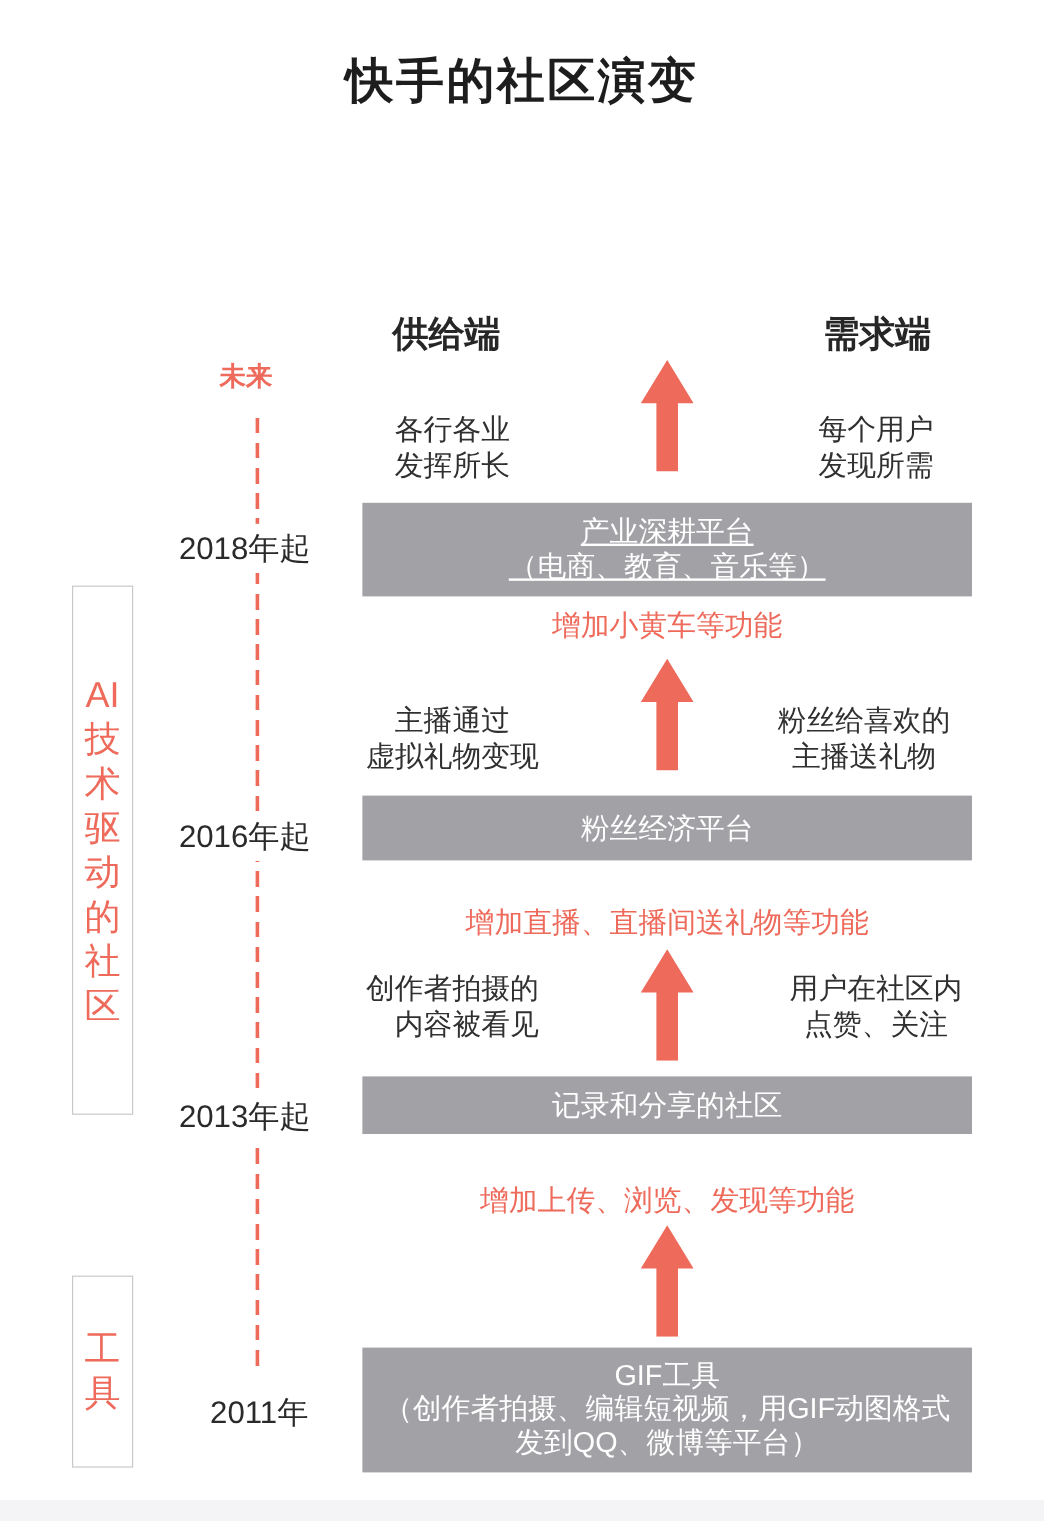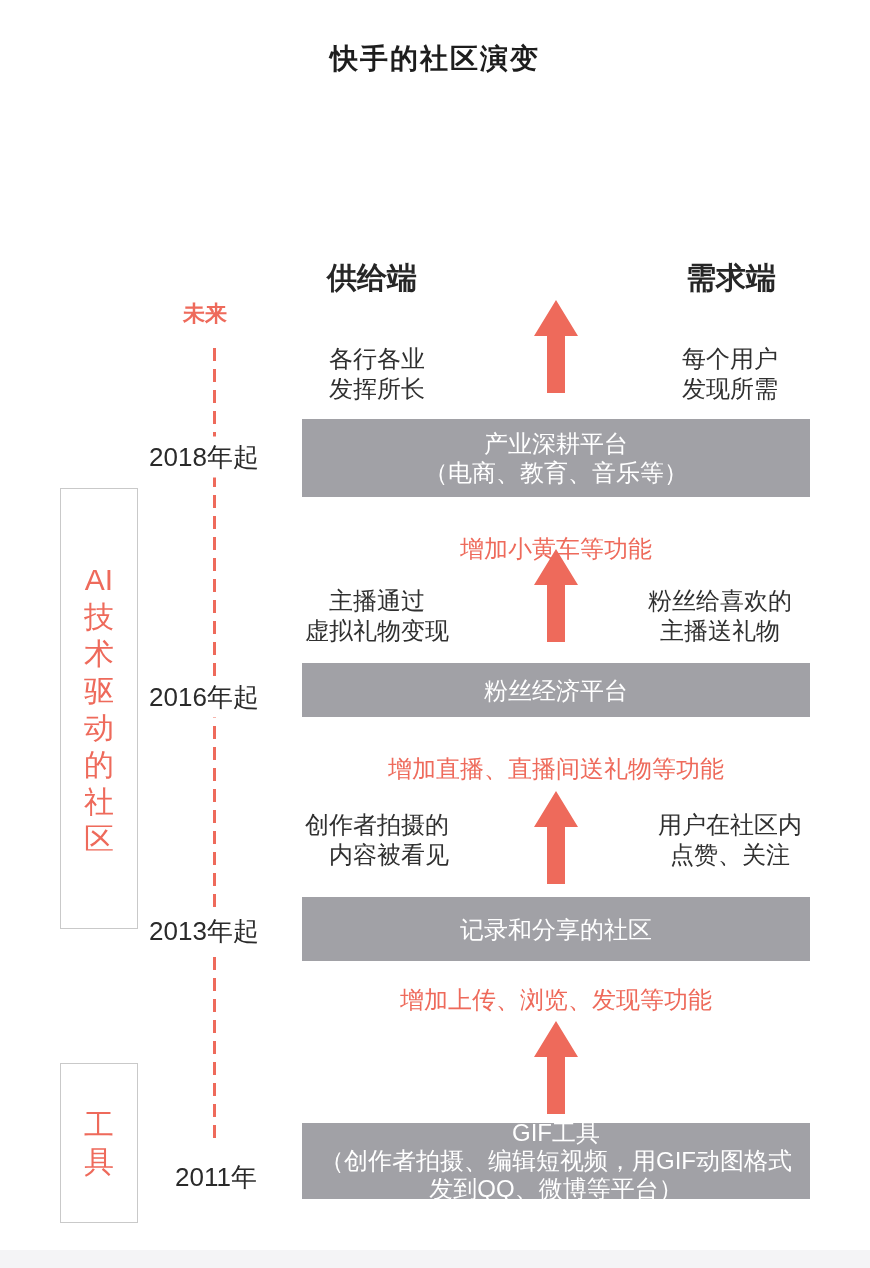--- a/index.html
+++ b/index.html
@@ -15,21 +15,21 @@
   .canvas{
     position:relative;
     width:870px;height:1268px;
     background:#ffffff;
     overflow:hidden;
   }
   .title{
     position:absolute;left:0;top:40px;width:870px;
     text-align:center;
     font-family:"Liberation Serif","DejaVu Serif",serif;
-    font-weight:bold;font-size:28px;letter-spacing:2px;
+    font-weight:bold;font-size:40px;letter-spacing:2px;
     color:#1d1d1d;
   }
   .col-header{
     position:absolute;top:258px;
     transform:translateX(-50%);
     font-size:30px;font-weight:bold;color:var(--ink);
     white-space:nowrap;
   }
   .future{
     position:absolute;top:299px;left:205px;
@@ -47,21 +47,21 @@
   }
   .year{
     position:absolute;
     transform:translate(-50%,-50%);
     background:#ffffff;
     padding:3px 6px;
     font-size:26px;color:#2a2a2a;
     white-space:nowrap;
   }
   .vbox{
-    position:absolute;left:60px;width:78px;
+    position:absolute;left:60px;width:51px;
     border:1px solid var(--border);
     background:#ffffff;
     display:flex;flex-direction:column;
     align-items:center;justify-content:center;
   }
   .vbox span{
     display:block;
     font-size:30px;line-height:37px;
     font-weight:500;color:var(--accent);
     text-align:center;white-space:nowrap;
@@ -148,40 +148,40 @@
     <svg width="44" height="93" viewBox="0 0 44 93">
         <polygon points="22,0 44,36 31,36 31,93 13,93 13,36 0,36" fill="currentColor"></polygon>
       </svg>
   </div>
   <div class="arrow" style="top:1021px;">
     <svg width="44" height="93" viewBox="0 0 44 93">
         <polygon points="22,0 44,36 31,36 31,93 13,93 13,36 0,36" fill="currentColor"></polygon>
       </svg>
   </div>
 
-  <div class="bar" style="top:419px;height:78px;">
+  <div class="bar" style="top:419px;height:78px;text-decoration:underline;">
     <div>产业深耕平台</div>
     <div>（电商、教育、音乐等）</div>
   </div>
 
   <div class="bar" style="top:663px;height:54px;">
     <div>粉丝经济平台</div>
   </div>
 
-  <div class="bar" style="top:897px;height:64px;">
+  <div class="bar" style="top:897px;height:48px;">
     <div>记录和分享的社区</div>
   </div>
 
-  <div class="bar tight" style="top:1123px;height:76px;">
+  <div class="bar tight" style="top:1123px;height:104px;">
     <div>GIF工具</div>
     <div>（创作者拍摄、编辑短视频，用GIF动图格式</div>
     <div>发到QQ、微博等平台）</div>
   </div>
 
-  <div class="annotation" style="top:505px;margin-top:28px;">增加小黄车等功能</div>
+  <div class="annotation" style="top:505px;">增加小黄车等功能</div>
   <div class="annotation" style="top:753px;">增加直播、直播间送礼物等功能</div>
   <div class="annotation" style="top:984px;">增加上传、浏览、发现等功能</div>
 
   <div class="side-text" style="left:377px;top:344px;">
     <div>各行各业</div>
     <div>发挥所长</div>
   </div>
   <div class="side-text" style="left:730px;top:344px;">
     <div>每个用户</div>
     <div>发现所需</div>

